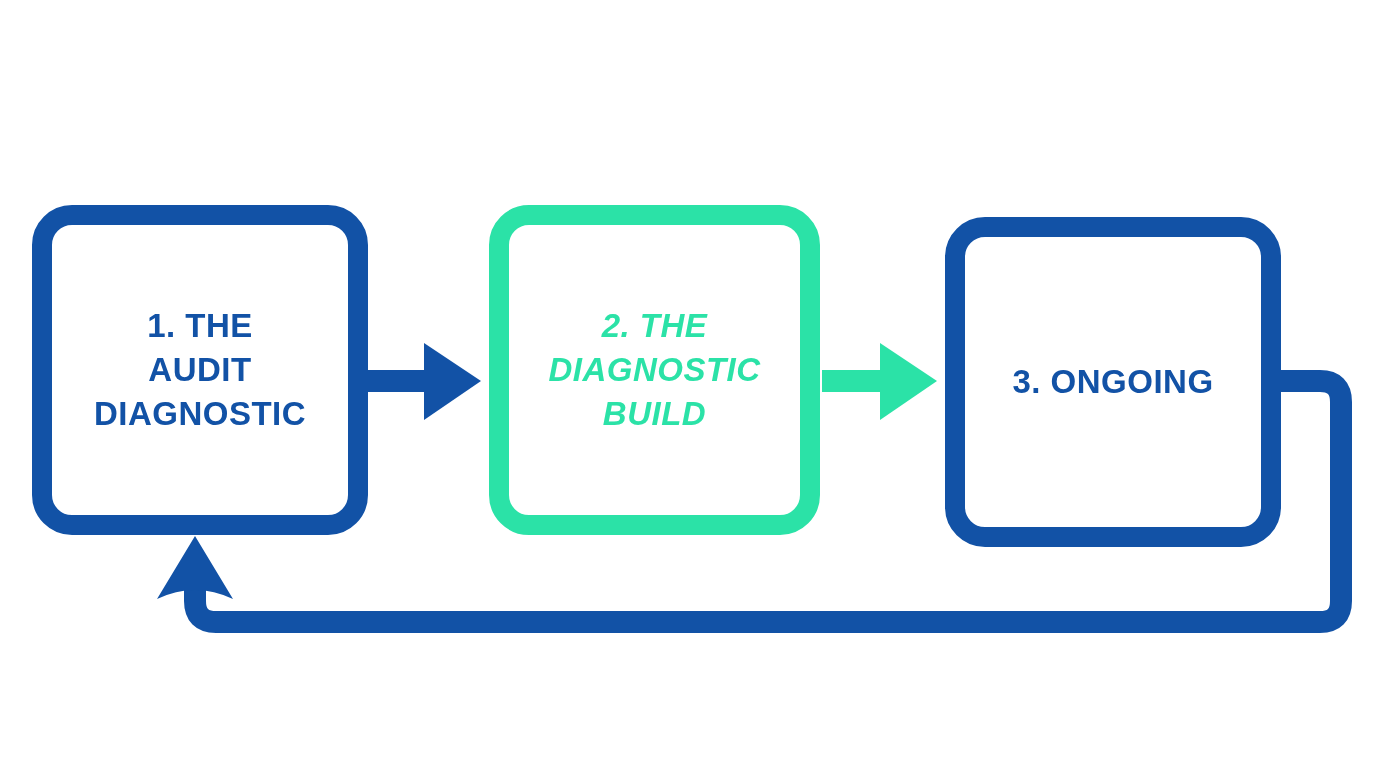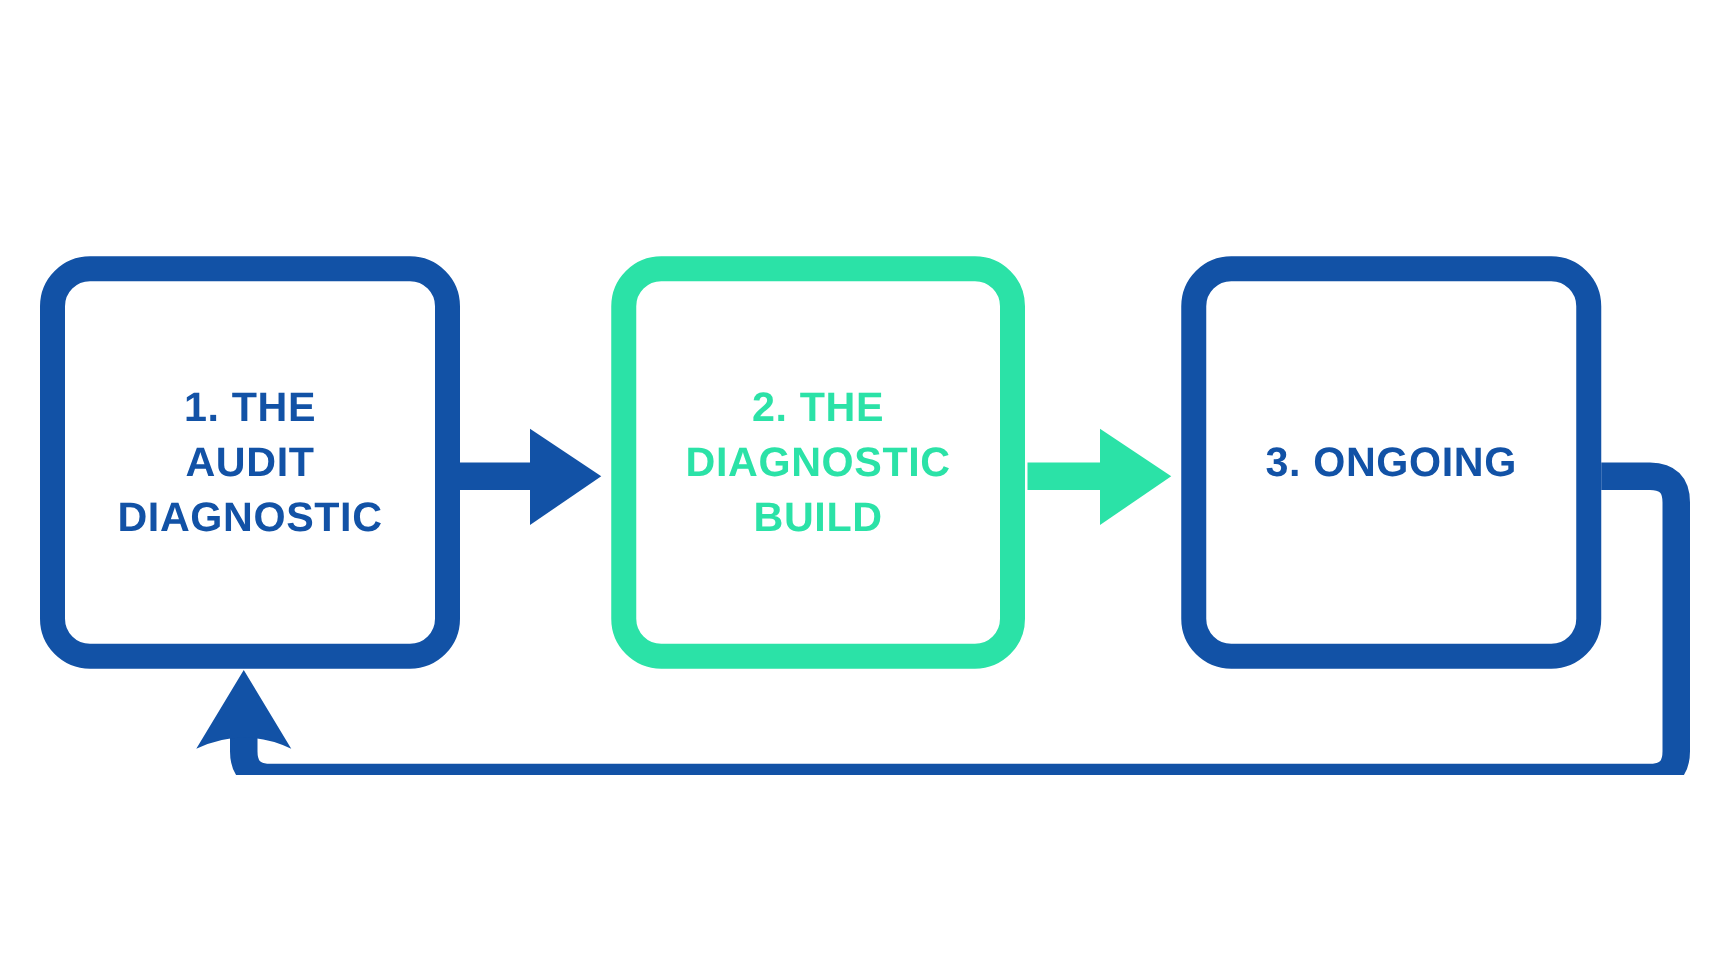--- a/index.html
+++ b/index.html
@@ -10,21 +10,21 @@
   * { box-sizing: border-box; }
   html, body {
     margin: 0;
     padding: 0;
     background: var(--background);
     font-family: "Liberation Sans", sans-serif;
   }
   .canvas {
     position: relative;
     width: 1376px;
-    height: 620px;
+    height: 768px;
     background: var(--background);
     overflow: hidden;
   }
   .arrow-layer {
     position: absolute;
     left: 0; top: 0;
     width: 1376px;
     height: 768px;
     pointer-events: none;
   }
@@ -33,33 +33,33 @@
     border-style: solid;
     border-width: 20px;
     border-radius: 40px;
     background: var(--background);
     display: flex;
     align-items: center;
     justify-content: center;
     text-align: center;
   }
   .step-box.blue { border-color: var(--blue); }
-  .step-box.teal { border-color: var(--teal); }
+  .step-box.teal { border-color: var(--teal); font-style: italic; }
   .step-label {
     font-weight: bold;
     font-size: 33px;
     line-height: 44px;
     letter-spacing: 0.5px;
   }
   .step-box.blue .step-label { color: var(--blue); }
   .step-box.teal .step-label { color: var(--teal); }
   .step-label span { display: block; }
   #box-1 { left: 32px;  top: 205px; width: 336px; height: 330px; }
   #box-2 { left: 489px; top: 205px; width: 331px; height: 330px; }
-  #box-3 { left: 945px; top: 205px; width: 336px; height: 330px; }
+  #box-3 { left: 945px; top: 217px; width: 336px; height: 330px; }
   .fill-blue { fill: var(--blue); }
   .fill-teal { fill: var(--teal); }
   .stroke-blue { stroke: var(--blue); }
 </style>
 </head>
 <body>
 
 <div class="canvas">
 
   <svg class="arrow-layer" viewBox="0 0 1376 768" xmlns="http://www.w3.org/2000/svg">

